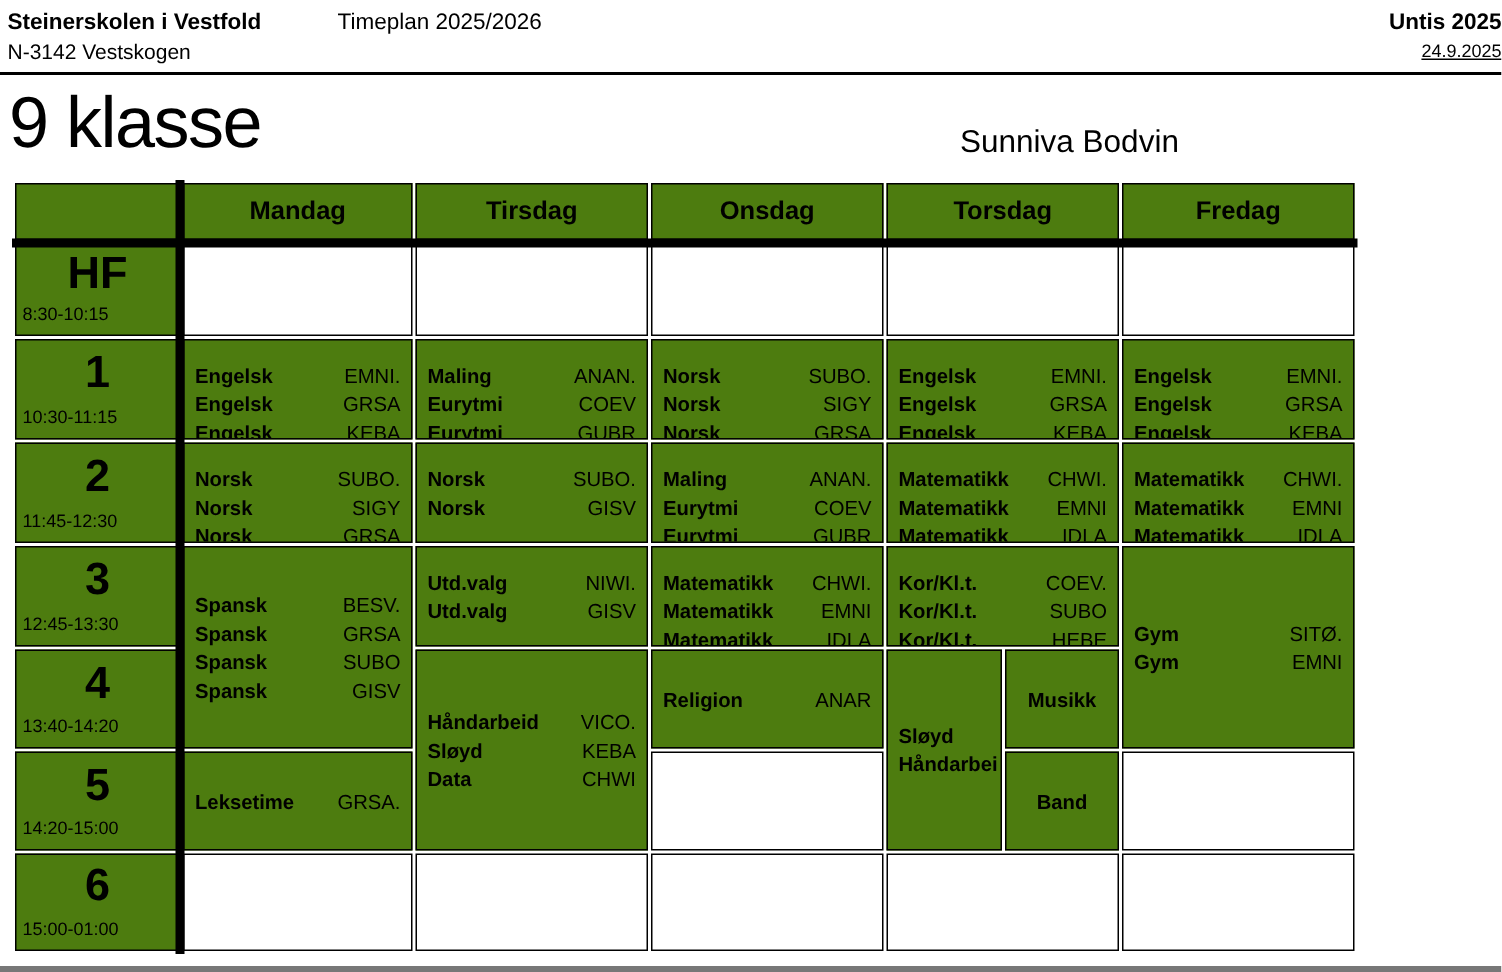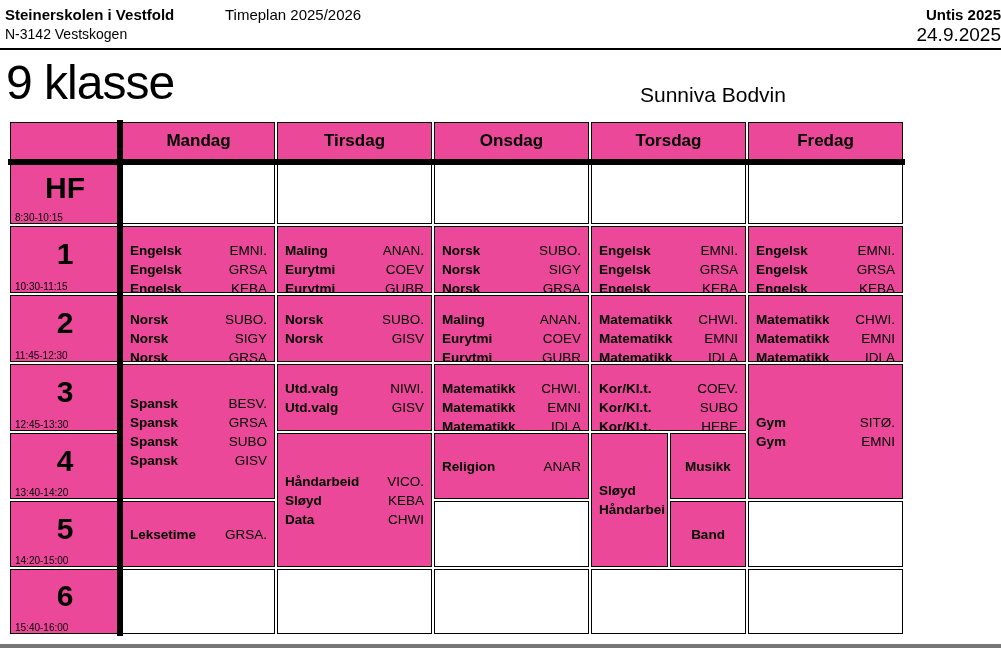--- a/index.html
+++ b/index.html
@@ -8,40 +8,40 @@
     background:#ffffff;color:#000;
     font-family:"Liberation Sans", sans-serif;
     -webkit-font-smoothing:antialiased;
   }
   
   .hdr{padding:4px 0 0 5px;}
   .hrow1{display:flex;align-items:baseline;font-size:15px;line-height:21px;}
   .school{font-weight:bold;width:220px;}
   .untis{margin-left:auto;font-weight:bold;}
   .hrow2{display:flex;align-items:flex-end;font-size:14px;line-height:19px;}
-  .date{margin-left:auto;font-size:19px;}
+  .date{margin-left:auto;font-size:12px;text-decoration:underline;}
   .rule{height:0;border:none;border-top:2px solid #000;margin:4px 0 0 0;}
   
   .titlerow{position:relative;height:62px;margin:2px 0 0 6px;}
   .title{font-size:48px;line-height:62px;letter-spacing:-1px;}
   .owner{position:absolute;left:634px;bottom:7px;font-size:21px;}
   
   .timetable{
     position:relative;margin:6px 0 0 8px;
     display:grid;width:893px;
     grid-template-columns:110px 153px 155px 155px 77px 76px 155px;
     grid-template-rows:38px 62px 67px 67px 67px 66px 66px 65px;
     gap:2px;padding:2px;background:#fff;
   }
-  .cell{border:1px solid #000;background:#ec4899;overflow:hidden;}
+  .cell{border:1px solid #000;background:#4d7c0f;overflow:hidden;}
   .white{background:#fff;}
   .dayh{display:flex;align-items:center;justify-content:center;font-weight:bold;font-size:17px;}
   .timec{display:flex;flex-direction:column;}
   .pnum{flex:1;display:flex;align-items:center;justify-content:center;font-weight:bold;font-size:30px;}
-  .ptime{font-size:10px;padding:0 2px 0 4px;}
+  .ptime{font-size:12px;padding:0 2px 7px 4px;}
   .block{display:flex;flex-direction:column;padding:14px 7px;font-size:13.5px;}
   .block .line{display:flex;justify-content:space-between;line-height:19px;white-space:nowrap;}
   .subj{font-weight:bold;}
   .vc{justify-content:center;}
   .hc .line{justify-content:center;}
   
   .vline{position:absolute;left:109px;top:0;width:6px;height:100%;background:#000;}
   .hline{position:absolute;left:0;top:39px;width:100%;height:6px;background:#000;}
   
   .bottombar{position:absolute;left:0;bottom:0;width:100%;height:4px;background:#777;}
@@ -95,21 +95,21 @@
   <div class="cell timec" style="grid-area:6/1">
     <div class="pnum">4</div>
     <div class="ptime">13:40-14:20</div>
   </div>
   <div class="cell timec" style="grid-area:7/1">
     <div class="pnum">5</div>
     <div class="ptime">14:20-15:00</div>
   </div>
   <div class="cell timec" style="grid-area:8/1">
     <div class="pnum">6</div>
-    <div class="ptime">15:40-16:00</div>
+    <div class="ptime">15:00-01:00</div>
   </div>
 
   <div class="cell white" style="grid-area:2/2"></div>
   <div class="cell white" style="grid-area:2/3"></div>
   <div class="cell white" style="grid-area:2/4"></div>
   <div class="cell white" style="grid-column:5/7;grid-row:2"></div>
   <div class="cell white" style="grid-area:2/7"></div>
 
   <div class="cell block" style="grid-area:3/2">
       <div class="line">

